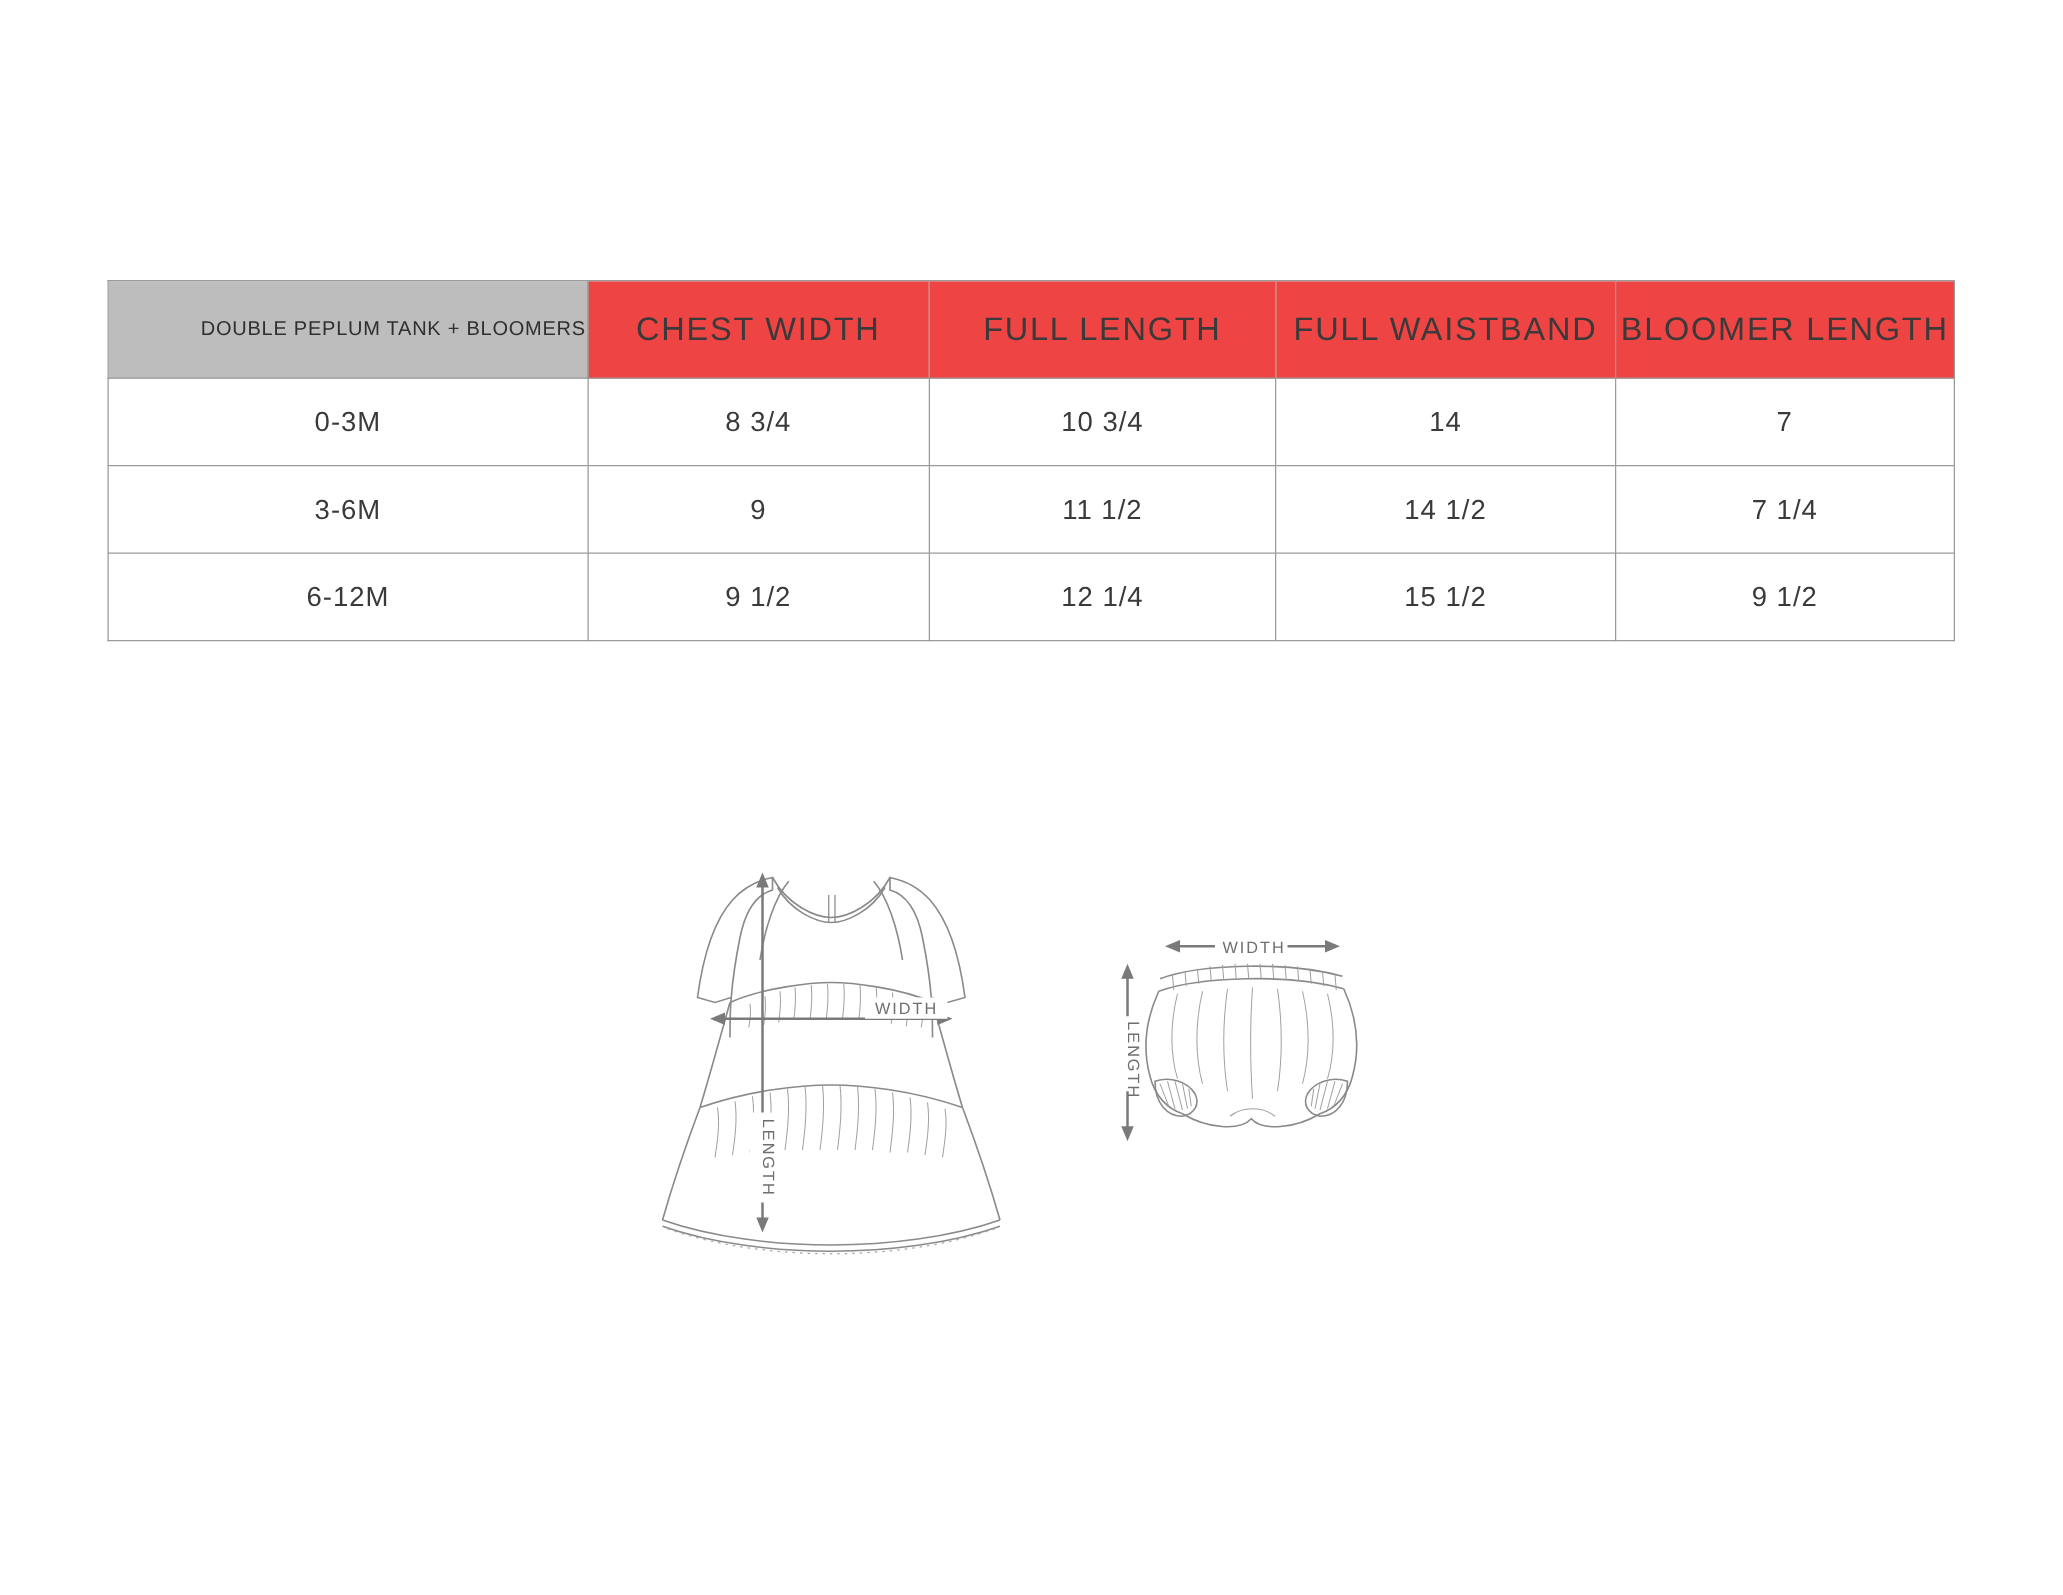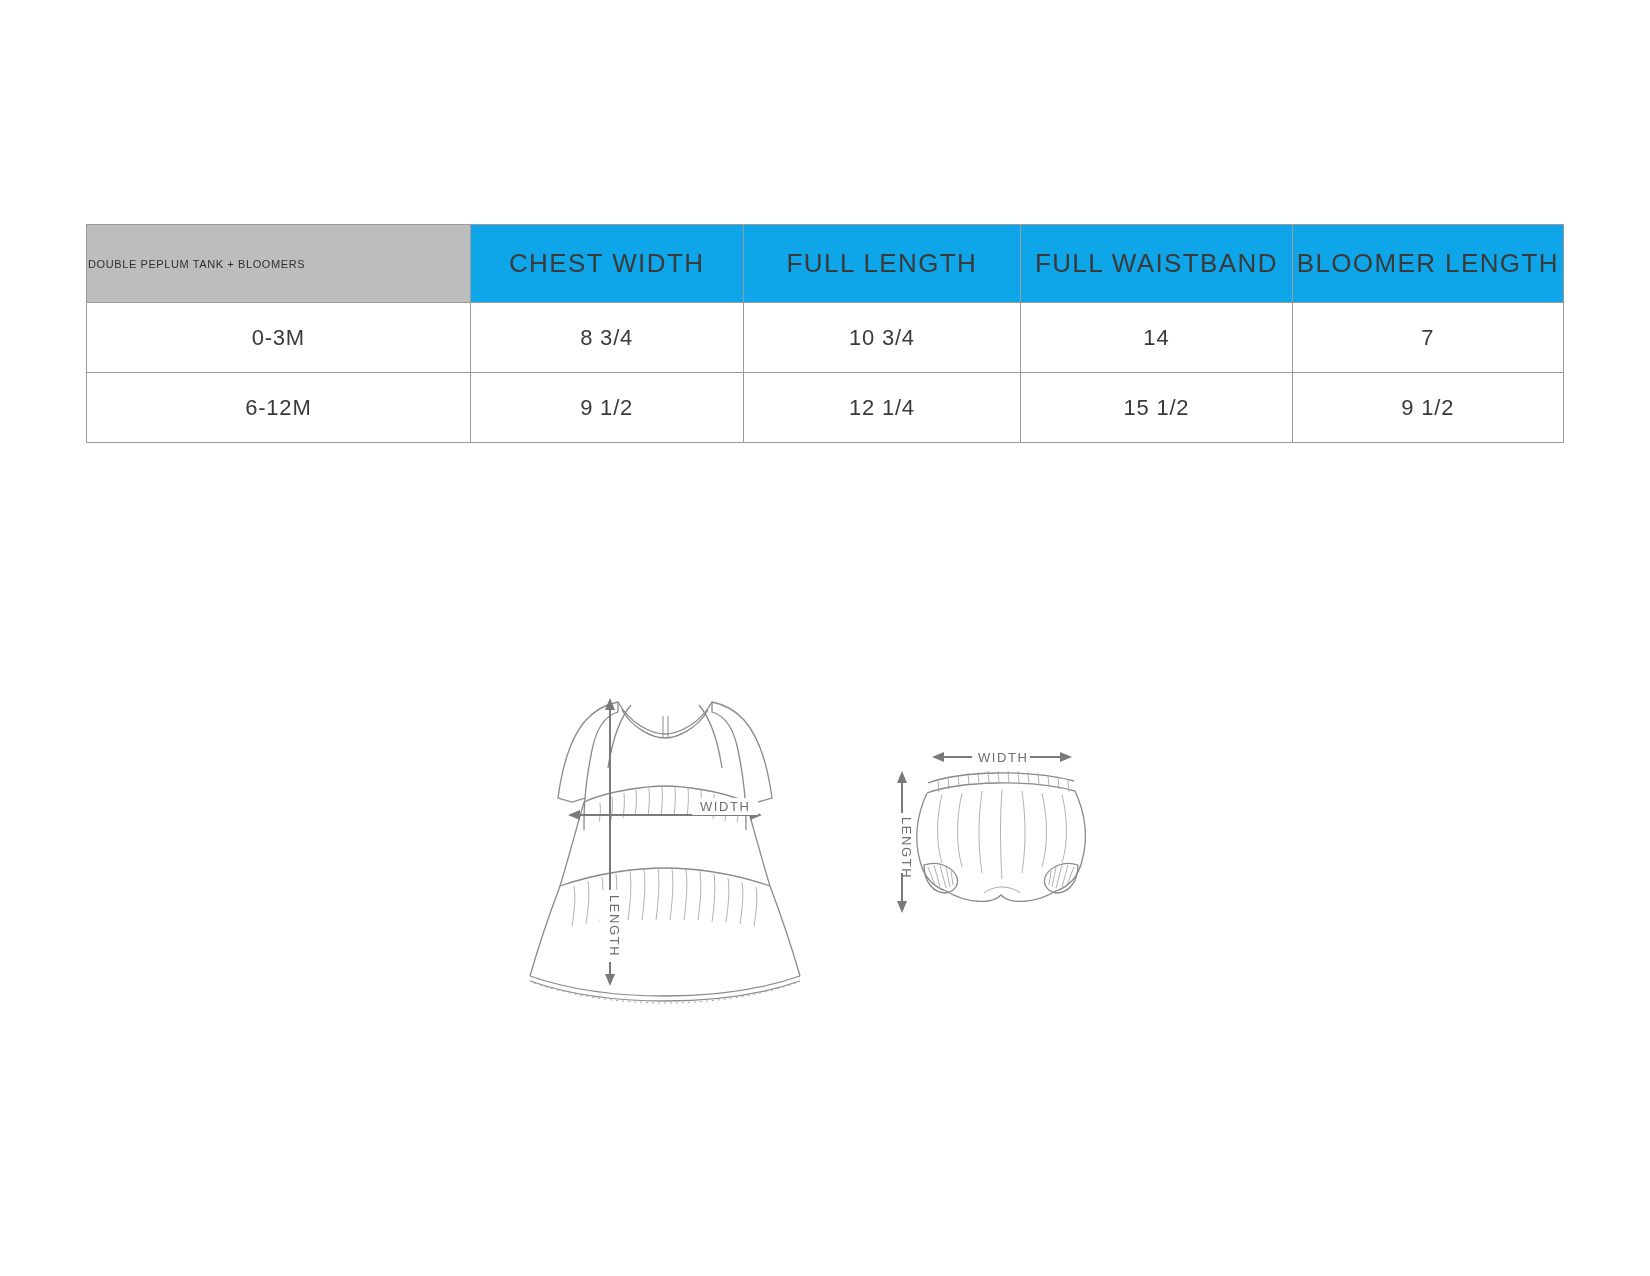--- a/index.html
+++ b/index.html
@@ -43,27 +43,27 @@
     font-weight: normal;
     color: #3a3a3a;
   }
   table.size-table thead th {
     height: 75px;
     font-size: 26px;
     letter-spacing: 1.4px;
   }
   table.size-table thead th.corner {
     background: #bdbdbd;
-    font-size: 11px;
+    font-size: 16px;
     letter-spacing: 0.6px;
     color: #2f2f2f;
-    text-align: left;
+    text-align: right;
   }
   table.size-table thead th.measure {
-    background: #0ea5e9;
+    background: #ef4444;
   }
   table.size-table tbody td {
     height: 67px;
     font-size: 22px;
     letter-spacing: 0.8px;
     background: #ffffff;
   }
   
   col.c0 { width: 24.6%; }
   col.c1 { width: 17.5%; }
@@ -117,20 +117,27 @@
       </thead>
       <tbody>
         <tr>
           <td>0-3M</td>
           <td>8 3/4</td>
           <td>10 3/4</td>
           <td>14</td>
           <td>7</td>
         </tr>
         <tr>
+          <td>3-6M</td>
+          <td>9</td>
+          <td>11 1/2</td>
+          <td>14 1/2</td>
+          <td>7 1/4</td>
+        </tr>
+        <tr>
           <td>6-12M</td>
           <td>9 1/2</td>
           <td>12 1/4</td>
           <td>15 1/2</td>
           <td>9 1/2</td>
         </tr>
       </tbody>
     </table>
   </div>
 

